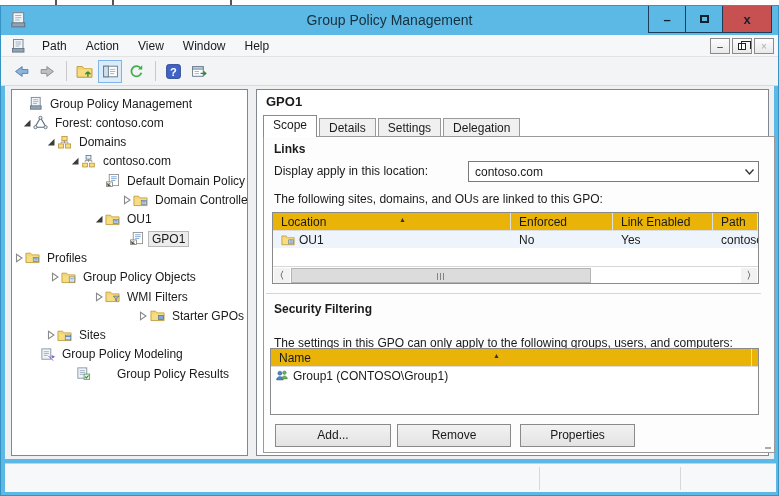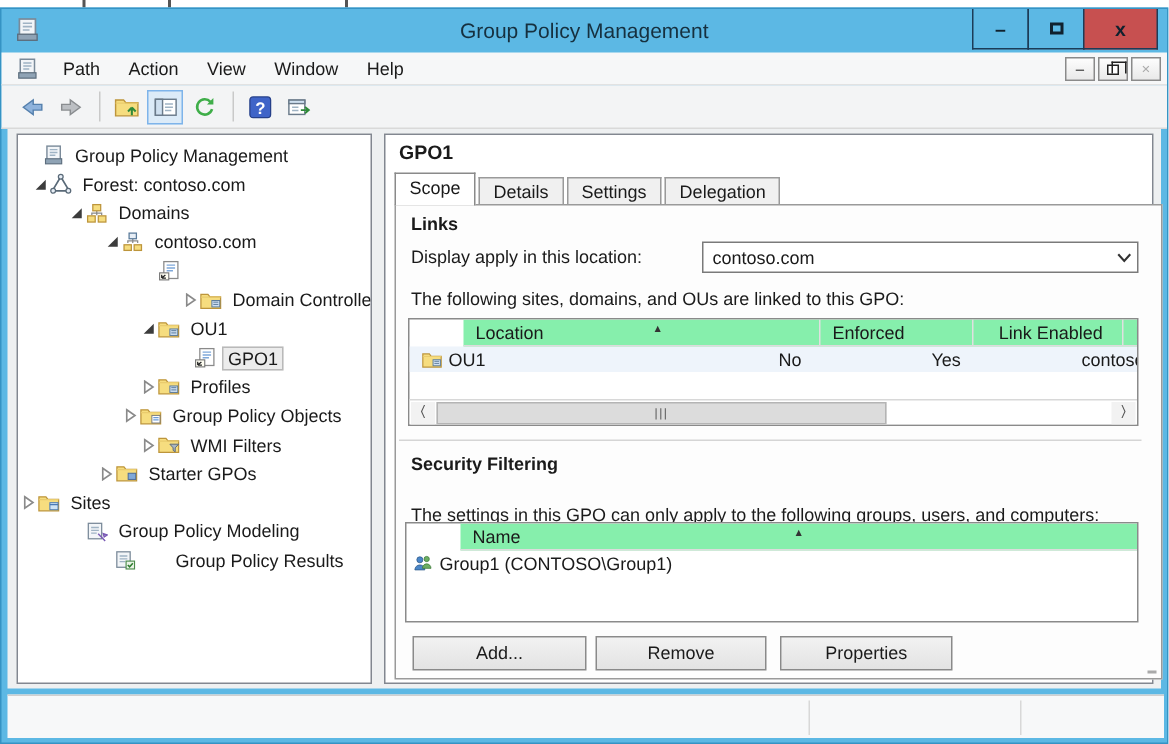--- a/index.html
+++ b/index.html
@@ -56,21 +56,21 @@
   .tabpanel { position:absolute; left:6px; top:46px; width:512px; height:317px; border:1px solid #9a9a9a; background:#fdfdfd;text-decoration:underline; }
 
   .sec-heading { position:absolute; left:10px; font-weight:bold; }
   .sec-text { position:absolute; left:10px; }
 
   .combo { position:absolute; left:204px; top:24px; width:291px; height:21px; background:#fff; border:1px solid #7a7a7a; display:flex; align-items:center; }
   .combo-value { padding-left:6px; flex:1; }
   .combo-arrow { width:18px; text-align:center; color:#333; }
 
   .grid { position:absolute; background:#fff; border:1px solid #8a8a8a; overflow:hidden; }
-  .grid-header { display:flex; height:18px; border-bottom:1px solid #dcdcdc; position:relative; background:#86efac;margin-left:36px; }
+  .grid-header { display:flex; height:18px; border-bottom:1px solid #dcdcdc; position:relative; background:#eab308; }
   .grid-hcell { padding:2px 4px 0 8px; border-right:1px solid #e0e0e0; height:100%; overflow:hidden; white-space:nowrap; }
   .grid-row { display:flex; height:17px; align-items:center; white-space:nowrap; overflow:hidden; }
   .grid-row.alt { background:#eef4fb; }
   .grid-cell { padding:0 4px 0 8px; overflow:hidden; flex:0 0 auto; }
   .cell-ico { display:inline-block; width:15px; height:14px; vertical-align:-3px; margin-right:3px; }
   .cell-ico svg { width:14px; height:14px; }
   .sort-arrow { position:absolute; top:3px; font-size:7px; color:#333; }
 
   .hscroll { position:absolute; left:0; bottom:0; width:100%; height:17px; background:#fff; border-top:1px solid #d8d8d8; }
   .hs-arrow { position:absolute; top:1px; width:16px; height:15px; background:#f2f2f2; color:#555; font-size:10px; text-align:center; line-height:14px; }
@@ -230,20 +230,21 @@
             <span class="tree-label">contoso.com</span>
           </div>
           <div class="tree-row" style="top: 81.2px; padding-left: 80px;">
             <span class="tree-exp"></span>
             <span class="tree-ico"><svg viewBox="0 0 16 16">
                 <rect x="4.5" y="1.5" width="10" height="12" fill="#fff" stroke="#8a8a8a" stroke-width=".9"></rect>
                 <path d="M6.5 4h6M6.5 6h6M6.5 8h4.5" stroke="#7fa8d9" stroke-width="1"></path>
                 <rect x="1.5" y="9.5" width="6.5" height="5" fill="#fffef2" stroke="#777" stroke-width=".8"></rect>
                 <path d="M3 13.2 L6 13.2 M3 13.2 L3 10.8 M3 13.2 L5.6 11" fill="none" stroke="#222" stroke-width=".9"></path>
               </svg></span>
+            <span class="tree-label">Default Domain Policy</span>
           </div>
           <div class="tree-row" style="top: 100.5px; padding-left: 108px;">
             <span class="tree-exp">
               <svg width="10" height="10" viewBox="0 0 10 10">
                 <path d="M2.5 1.2l5.5 3.8-5.5 3.8z" fill="none" stroke="#8a8a8a" stroke-width="1.1"></path>
               </svg>
             </span>
             <span class="tree-ico"><svg viewBox="0 0 16 16">
                 <path d="M1 3.4h5l1.4 1.8H15v8.2H1z" fill="#f6dd7f" stroke="#bd953b" stroke-width=".9"></path>
                 <path d="M1 5.4h14" stroke="#e9cb6d" stroke-width=".8"></path>
@@ -269,35 +270,35 @@
           <div class="tree-row" style="top: 139.1px; padding-left: 104px;">
             <span class="tree-exp"></span>
             <span class="tree-ico"><svg viewBox="0 0 16 16">
                 <rect x="4.5" y="1.5" width="10" height="12" fill="#fff" stroke="#8a8a8a" stroke-width=".9"></rect>
                 <path d="M6.5 4h6M6.5 6h6M6.5 8h4.5" stroke="#7fa8d9" stroke-width="1"></path>
                 <rect x="1.5" y="9.5" width="6.5" height="5" fill="#fffef2" stroke="#777" stroke-width=".8"></rect>
                 <path d="M3 13.2 L6 13.2 M3 13.2 L3 10.8 M3 13.2 L5.6 11" fill="none" stroke="#222" stroke-width=".9"></path>
               </svg></span>
             <span class="tree-label selected">GPO1</span>
           </div>
-          <div class="tree-row" style="top: 158.4px; padding-left: 80px;">
+          <div class="tree-row" style="top: 158.4px; ">
             <span class="tree-exp">
               <svg width="10" height="10" viewBox="0 0 10 10">
                 <path d="M2.5 1.2l5.5 3.8-5.5 3.8z" fill="none" stroke="#8a8a8a" stroke-width="1.1"></path>
               </svg>
             </span>
             <span class="tree-ico"><svg viewBox="0 0 16 16">
                 <path d="M1 3.4h5l1.4 1.8H15v8.2H1z" fill="#f6dd7f" stroke="#bd953b" stroke-width=".9"></path>
                 <path d="M1 5.4h14" stroke="#e9cb6d" stroke-width=".8"></path>
                 <rect x="8.8" y="7.8" width="5.6" height="4.6" fill="#cfe0f2" stroke="#5a7a9a" stroke-width=".7"></rect>
                 <path d="M9.8 9h3.6M9.8 10.6h3.6" stroke="#5a7a9a" stroke-width=".7"></path>
               </svg></span>
             <span class="tree-label">Profiles</span>
           </div>
-          <div class="tree-row" style="top: 177.7px; padding-left: 68px;">
+          <div class="tree-row" style="top: 177.7px; padding-left: 36px;">
             <span class="tree-exp">
               <svg width="10" height="10" viewBox="0 0 10 10">
                 <path d="M2.5 1.2l5.5 3.8-5.5 3.8z" fill="none" stroke="#8a8a8a" stroke-width="1.1"></path>
               </svg>
             </span>
             <span class="tree-ico"><svg viewBox="0 0 16 16">
                 <path d="M1 3.4h5l1.4 1.8H15v8.2H1z" fill="#f6dd7f" stroke="#bd953b" stroke-width=".9"></path>
                 <path d="M1 5.4h14" stroke="#e9cb6d" stroke-width=".8"></path>
                 <rect x="8.8" y="7.4" width="5.8" height="5.4" fill="#fff" stroke="#7a7a7a" stroke-width=".7"></rect>
                 <path d="M9.8 9h3.8M9.8 10.6h3.8" stroke="#6a9bd8" stroke-width=".8"></path>
@@ -310,48 +311,48 @@
                 <path d="M2.5 1.2l5.5 3.8-5.5 3.8z" fill="none" stroke="#8a8a8a" stroke-width="1.1"></path>
               </svg>
             </span>
             <span class="tree-ico"><svg viewBox="0 0 16 16">
                 <path d="M1 3.4h5l1.4 1.8H15v8.2H1z" fill="#f6dd7f" stroke="#bd953b" stroke-width=".9"></path>
                 <path d="M1 5.4h14" stroke="#e9cb6d" stroke-width=".8"></path>
                 <path d="M8.8 7.6h6.2l-2.4 2.6v2.8l-1.5-1v-1.8z" fill="#aab6c3" stroke="#5d6a77" stroke-width=".7"></path>
               </svg></span>
             <span class="tree-label">WMI Filters</span>
           </div>
-          <div class="tree-row" style="top: 216.3px; padding-left: 52px;">
+          <div class="tree-row" style="top: 216.3px; padding-left: 112px; justify-content: flex-end;">
             <span class="tree-exp">
               <svg width="10" height="10" viewBox="0 0 10 10">
                 <path d="M2.5 1.2l5.5 3.8-5.5 3.8z" fill="none" stroke="#8a8a8a" stroke-width="1.1"></path>
               </svg>
             </span>
             <span class="tree-ico"><svg viewBox="0 0 16 16">
                 <path d="M1 3.4h5l1.4 1.8H15v8.2H1z" fill="#f6dd7f" stroke="#bd953b" stroke-width=".9"></path>
                 <path d="M1 5.4h14" stroke="#e9cb6d" stroke-width=".8"></path>
                 <rect x="9" y="8" width="5.4" height="4.4" fill="#7fa8d9" stroke="#4a6a9a" stroke-width=".7"></rect>
               </svg></span>
             <span class="tree-label">Starter GPOs</span>
           </div>
-          <div class="tree-row" style="top: 235.6px; ">
+          <div class="tree-row" style="top: 235.6px; padding-left: 32px;">
             <span class="tree-exp">
               <svg width="10" height="10" viewBox="0 0 10 10">
                 <path d="M2.5 1.2l5.5 3.8-5.5 3.8z" fill="none" stroke="#8a8a8a" stroke-width="1.1"></path>
               </svg>
             </span>
             <span class="tree-ico"><svg viewBox="0 0 16 16">
                 <path d="M1 3.4h5l1.4 1.8H15v8.2H1z" fill="#f6dd7f" stroke="#bd953b" stroke-width=".9"></path>
                 <path d="M1 5.4h14" stroke="#e9cb6d" stroke-width=".8"></path>
                 <rect x="8.8" y="7.6" width="5.8" height="5" fill="#cfe3f5" stroke="#4a7ab5" stroke-width=".7"></rect>
                 <path d="M8.8 9h5.8" stroke="#4a7ab5" stroke-width=".9"></path>
               </svg></span>
             <span class="tree-label">Sites</span>
           </div>
-          <div class="tree-row" style="top: 254.9px; padding-left: 32px;">
+          <div class="tree-row" style="top: 254.9px; padding-left: 15px;">
             <span class="tree-exp"></span>
             <span class="tree-ico"><svg viewBox="0 0 16 16">
                 <rect x="2" y="2" width="9.5" height="11" fill="#f2f5f8" stroke="#7a8a99" stroke-width=".9"></rect>
                 <path d="M4 5h5.5M4 7h5.5M4 9h4" stroke="#9fb3c4"></path>
                 <path d="M9 9.5l5 5M12.6 9.3l.7 2.4 2-1.4z" stroke="#7a5ab5" fill="#b49ae0" stroke-width="1"></path>
               </svg></span>
             <span class="tree-label">Group Policy Modeling</span>
           </div>
           <div class="tree-row" style="top: 274.2px; padding-left: 32px; gap: 19px;">
             <span class="tree-exp"></span>
@@ -386,21 +387,21 @@
                 </svg>
             </span>
           </div>
 
           <div class="sec-text" style="top:55px">The following sites, domains, and OUs are linked to this GPO:</div>
 
           <div class="grid" style="left:8px; top:75px; width:487px; height:72px">
             <div class="grid-header" id="links-header">
                 <div class="grid-hcell" style="flex: 0 0 238px;">Location</div>
                 <div class="grid-hcell" style="flex: 0 0 102px;">Enforced</div>
-                <div class="grid-hcell" style="flex: 0 0 100px; text-align: center;">Link Enabled</div>
+                <div class="grid-hcell" style="flex: 0 0 100px;">Link Enabled</div>
                 <div class="grid-hcell" style="flex: 0 0 45px;">Path</div>
                 <span class="sort-arrow" style="left: 126px;">▲</span>
               </div>
             <div id="links-rows">
                 <div class="grid-row alt">
                   <div class="grid-cell" style="flex: 0 0 238px;"><span class="cell-ico"><svg viewBox="0 0 16 16">
                         <path d="M1 3.4h5l1.4 1.8H15v8.2H1z" fill="#f6dd7f" stroke="#bd953b" stroke-width=".9"></path>
                         <path d="M1 5.4h14" stroke="#e9cb6d" stroke-width=".8"></path>
                         <rect x="8.8" y="7.8" width="5.6" height="4.6" fill="#cfe0f2" stroke="#5a7a9a" stroke-width=".7"></rect>
                         <path d="M9.8 9h3.6M9.8 10.6h3.6" stroke="#5a7a9a" stroke-width=".7"></path>

